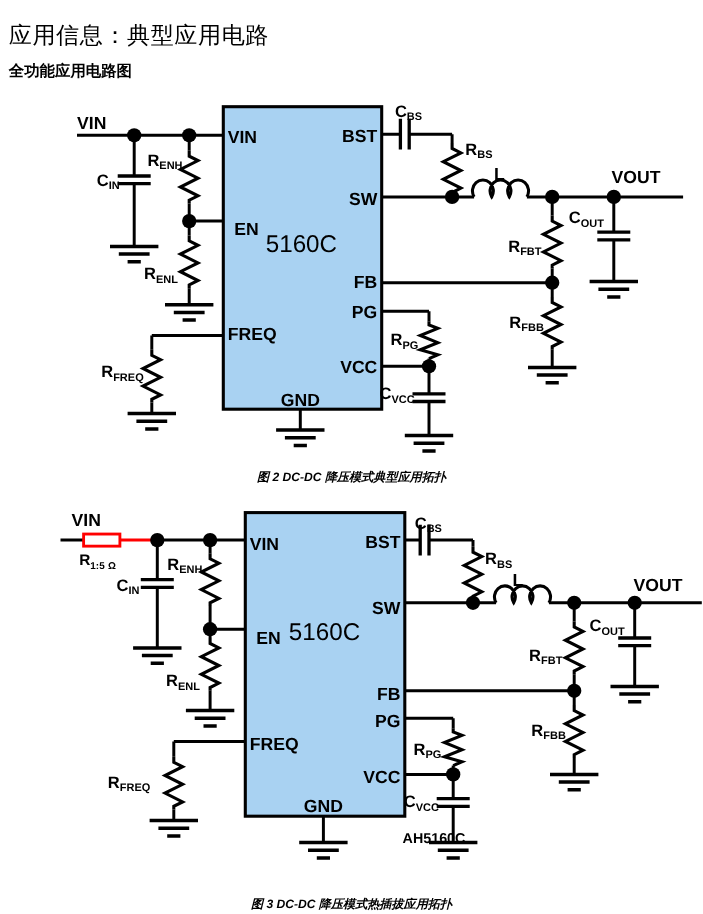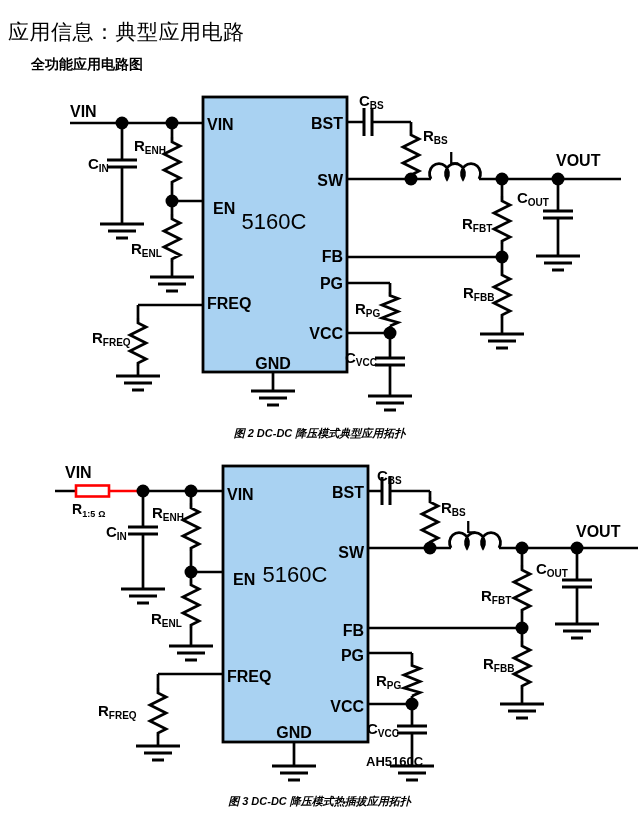--- a/index.html
+++ b/index.html
@@ -1,23 +1,23 @@
 <!DOCTYPE html>
 <html><head>
 <meta charset="utf-8">
 <style>
   html,body{margin:0;padding:0;}
   body{width:639px;height:831px;background:#ffffff;position:relative;overflow:hidden;
        font-family:"Liberation Sans",sans-serif;color:#000;}
   .page-title{position:absolute;left:8px;top:4px;font-size:21px;font-weight:normal;letter-spacing:.5px;}
-  .page-subtitle{position:absolute;left:8px;top:44px;font-size:14px;font-weight:bold;margin-left:23px;}
+  .page-subtitle{position:absolute;left:8px;top:44px;font-size:14px;font-weight:bold;}
   .fig-caption{position:absolute;left:0;width:639px;text-align:center;
        font-size:11px;font-weight:bold;font-style:italic;}
   #cap2{top:426px;}
-  #cap3{top:794px;}
+  #cap3{top:814px;}
   svg{position:absolute;left:0;}
   #fig2{top:85px;}
   #fig3{top:450px;}
   svg text{fill:#000;stroke:none;}
   .plbl{font:bold 16px "Liberation Sans",sans-serif;}
   .term{font:bold 16px "Liberation Sans",sans-serif;}
   .clbl{font:bold 15px "Liberation Sans",sans-serif;}
   .sub{font:bold 10px "Liberation Sans",sans-serif;}
   .chipname{font:400 22px "Liberation Sans",sans-serif;}
   .wm{font:bold 13px "Liberation Sans",sans-serif;}

